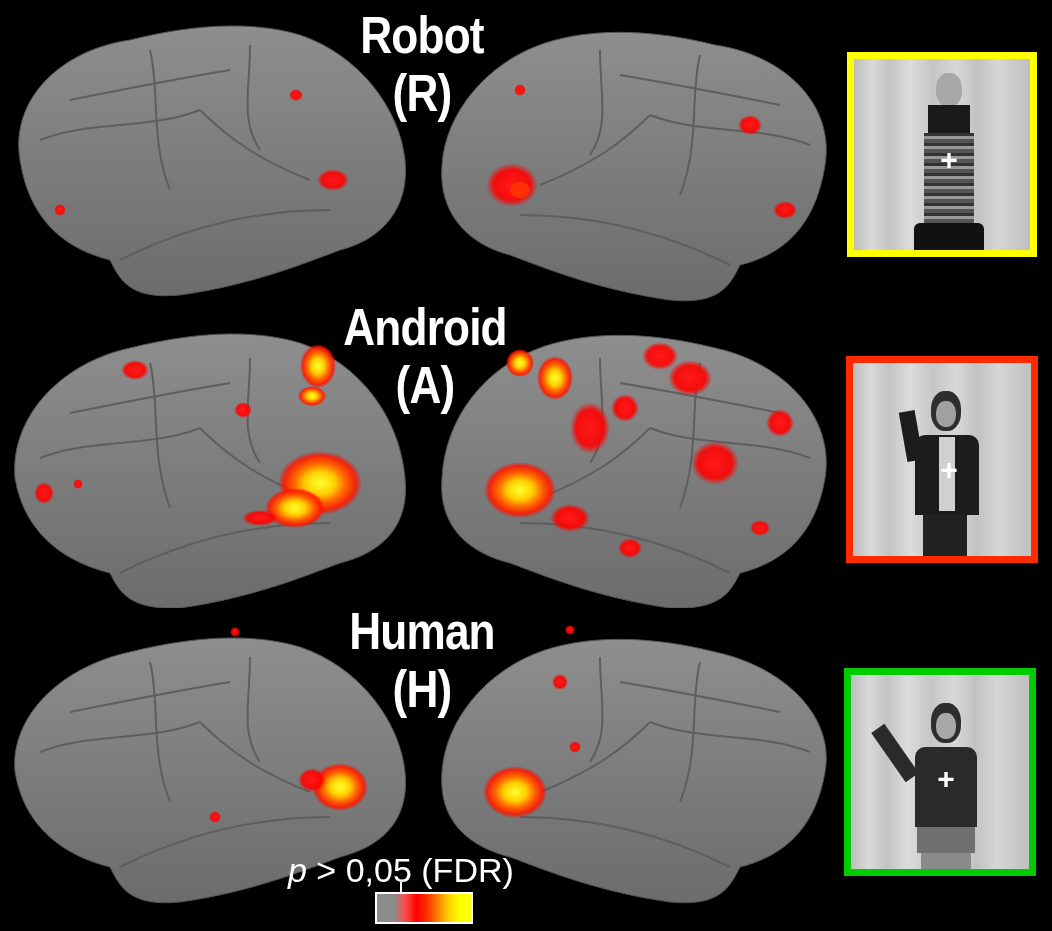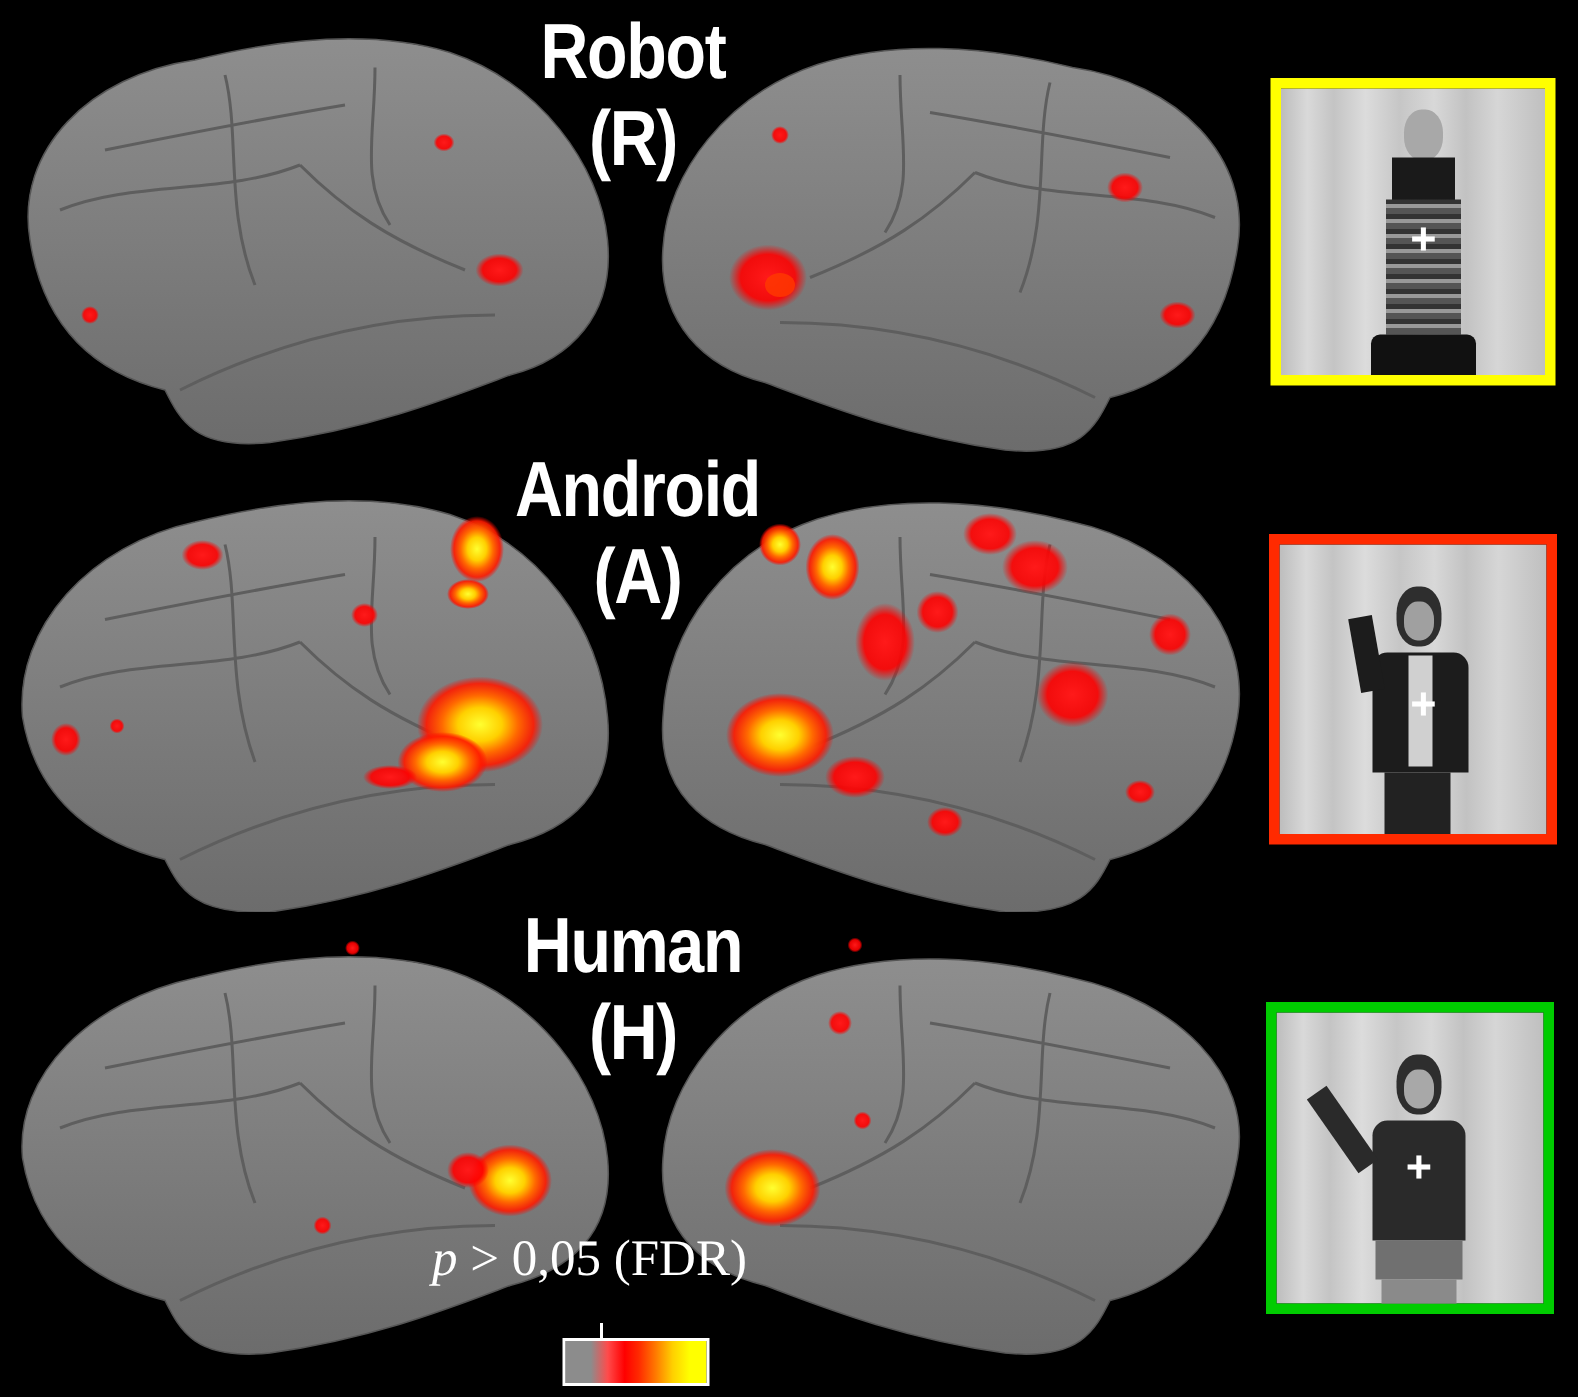--- a/index.html
+++ b/index.html
@@ -3,21 +3,21 @@
 <meta charset="utf-8">
 <style>
   html,body{margin:0;padding:0;background:#000;}
   body{width:1052px;height:931px;position:relative;overflow:hidden;font-family:"Liberation Sans",sans-serif;}
   .brain{position:absolute;}
   .label{position:absolute;color:#fff;font-weight:bold;text-align:center;font-size:52px;line-height:58px;letter-spacing:-1px;transform:scaleX(0.85);}
   .photo{position:absolute;box-sizing:border-box;border-width:7px;border-style:solid;
     background:linear-gradient(90deg,#bdbdbd 0%,#d9d9d9 10%,#c4c4c4 20%,#dcdcdc 32%,#c6c6c6 45%,#d8d8d8 58%,#c2c2c2 70%,#d6d6d6 82%,#bfbfbf 100%);overflow:hidden;}
   .figure{position:absolute;}
   .cross{position:absolute;color:#fff;font-size:30px;font-weight:bold;line-height:30px;width:30px;text-align:center;}
-  .legend-text{position:absolute;left:288px;top:820px;color:#fff;font-size:34px;line-height:40px;white-space:nowrap;font-family:Liberation Serif, serif;}
+  .legend-text{position:absolute;left:288px;top:850px;color:#fff;font-size:34px;line-height:40px;white-space:nowrap;}
   .legend-text .p{font-style:italic;}
   .colorbar{position:absolute;left:375px;top:892px;width:98px;height:32px;box-sizing:border-box;border:2px solid #fff;
     background:linear-gradient(90deg,#8c8c8c 0%,#8c8c8c 18%,#ff4b4b 30%,#ff0000 42%,#ff2a00 52%,#ff7a00 64%,#ffd000 76%,#ffff00 88%,#ffff00 100%);}
   .tick{position:absolute;left:400px;top:882px;width:2px;height:18px;background:#fff;}
 </style>
 </head>
 <body>
 
 <svg width="0" height="0" style="position:absolute">
   <defs>

